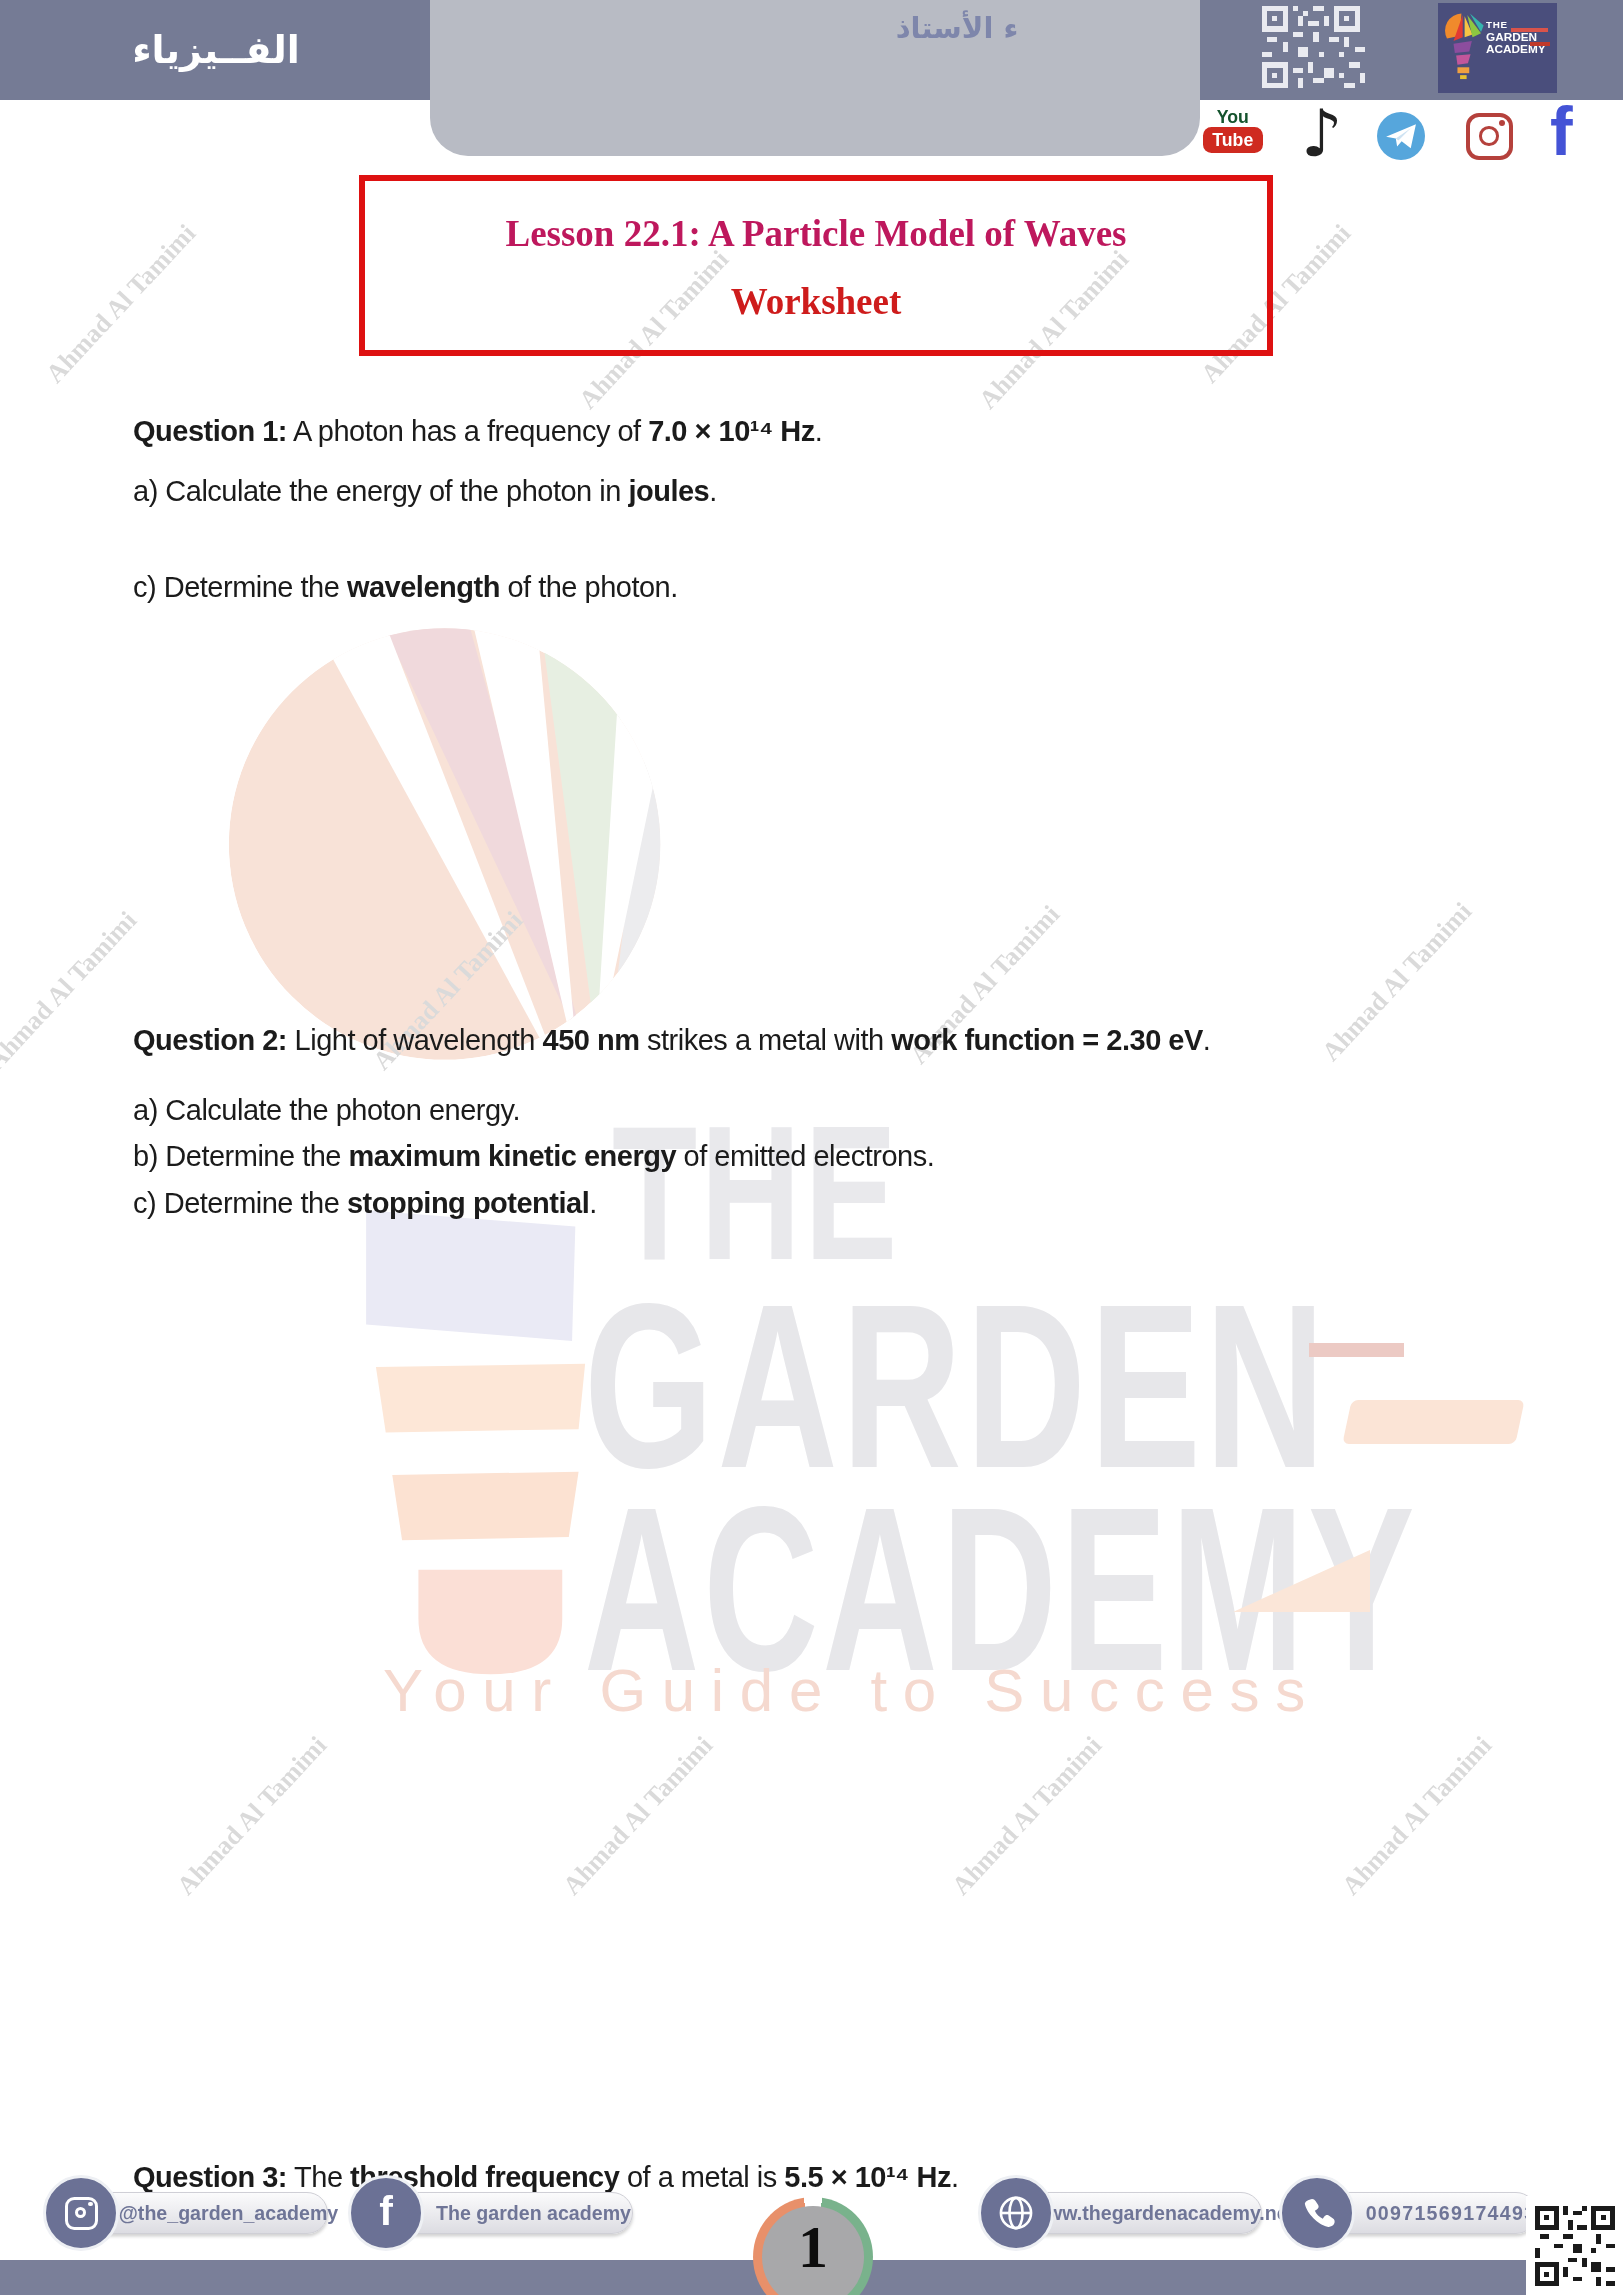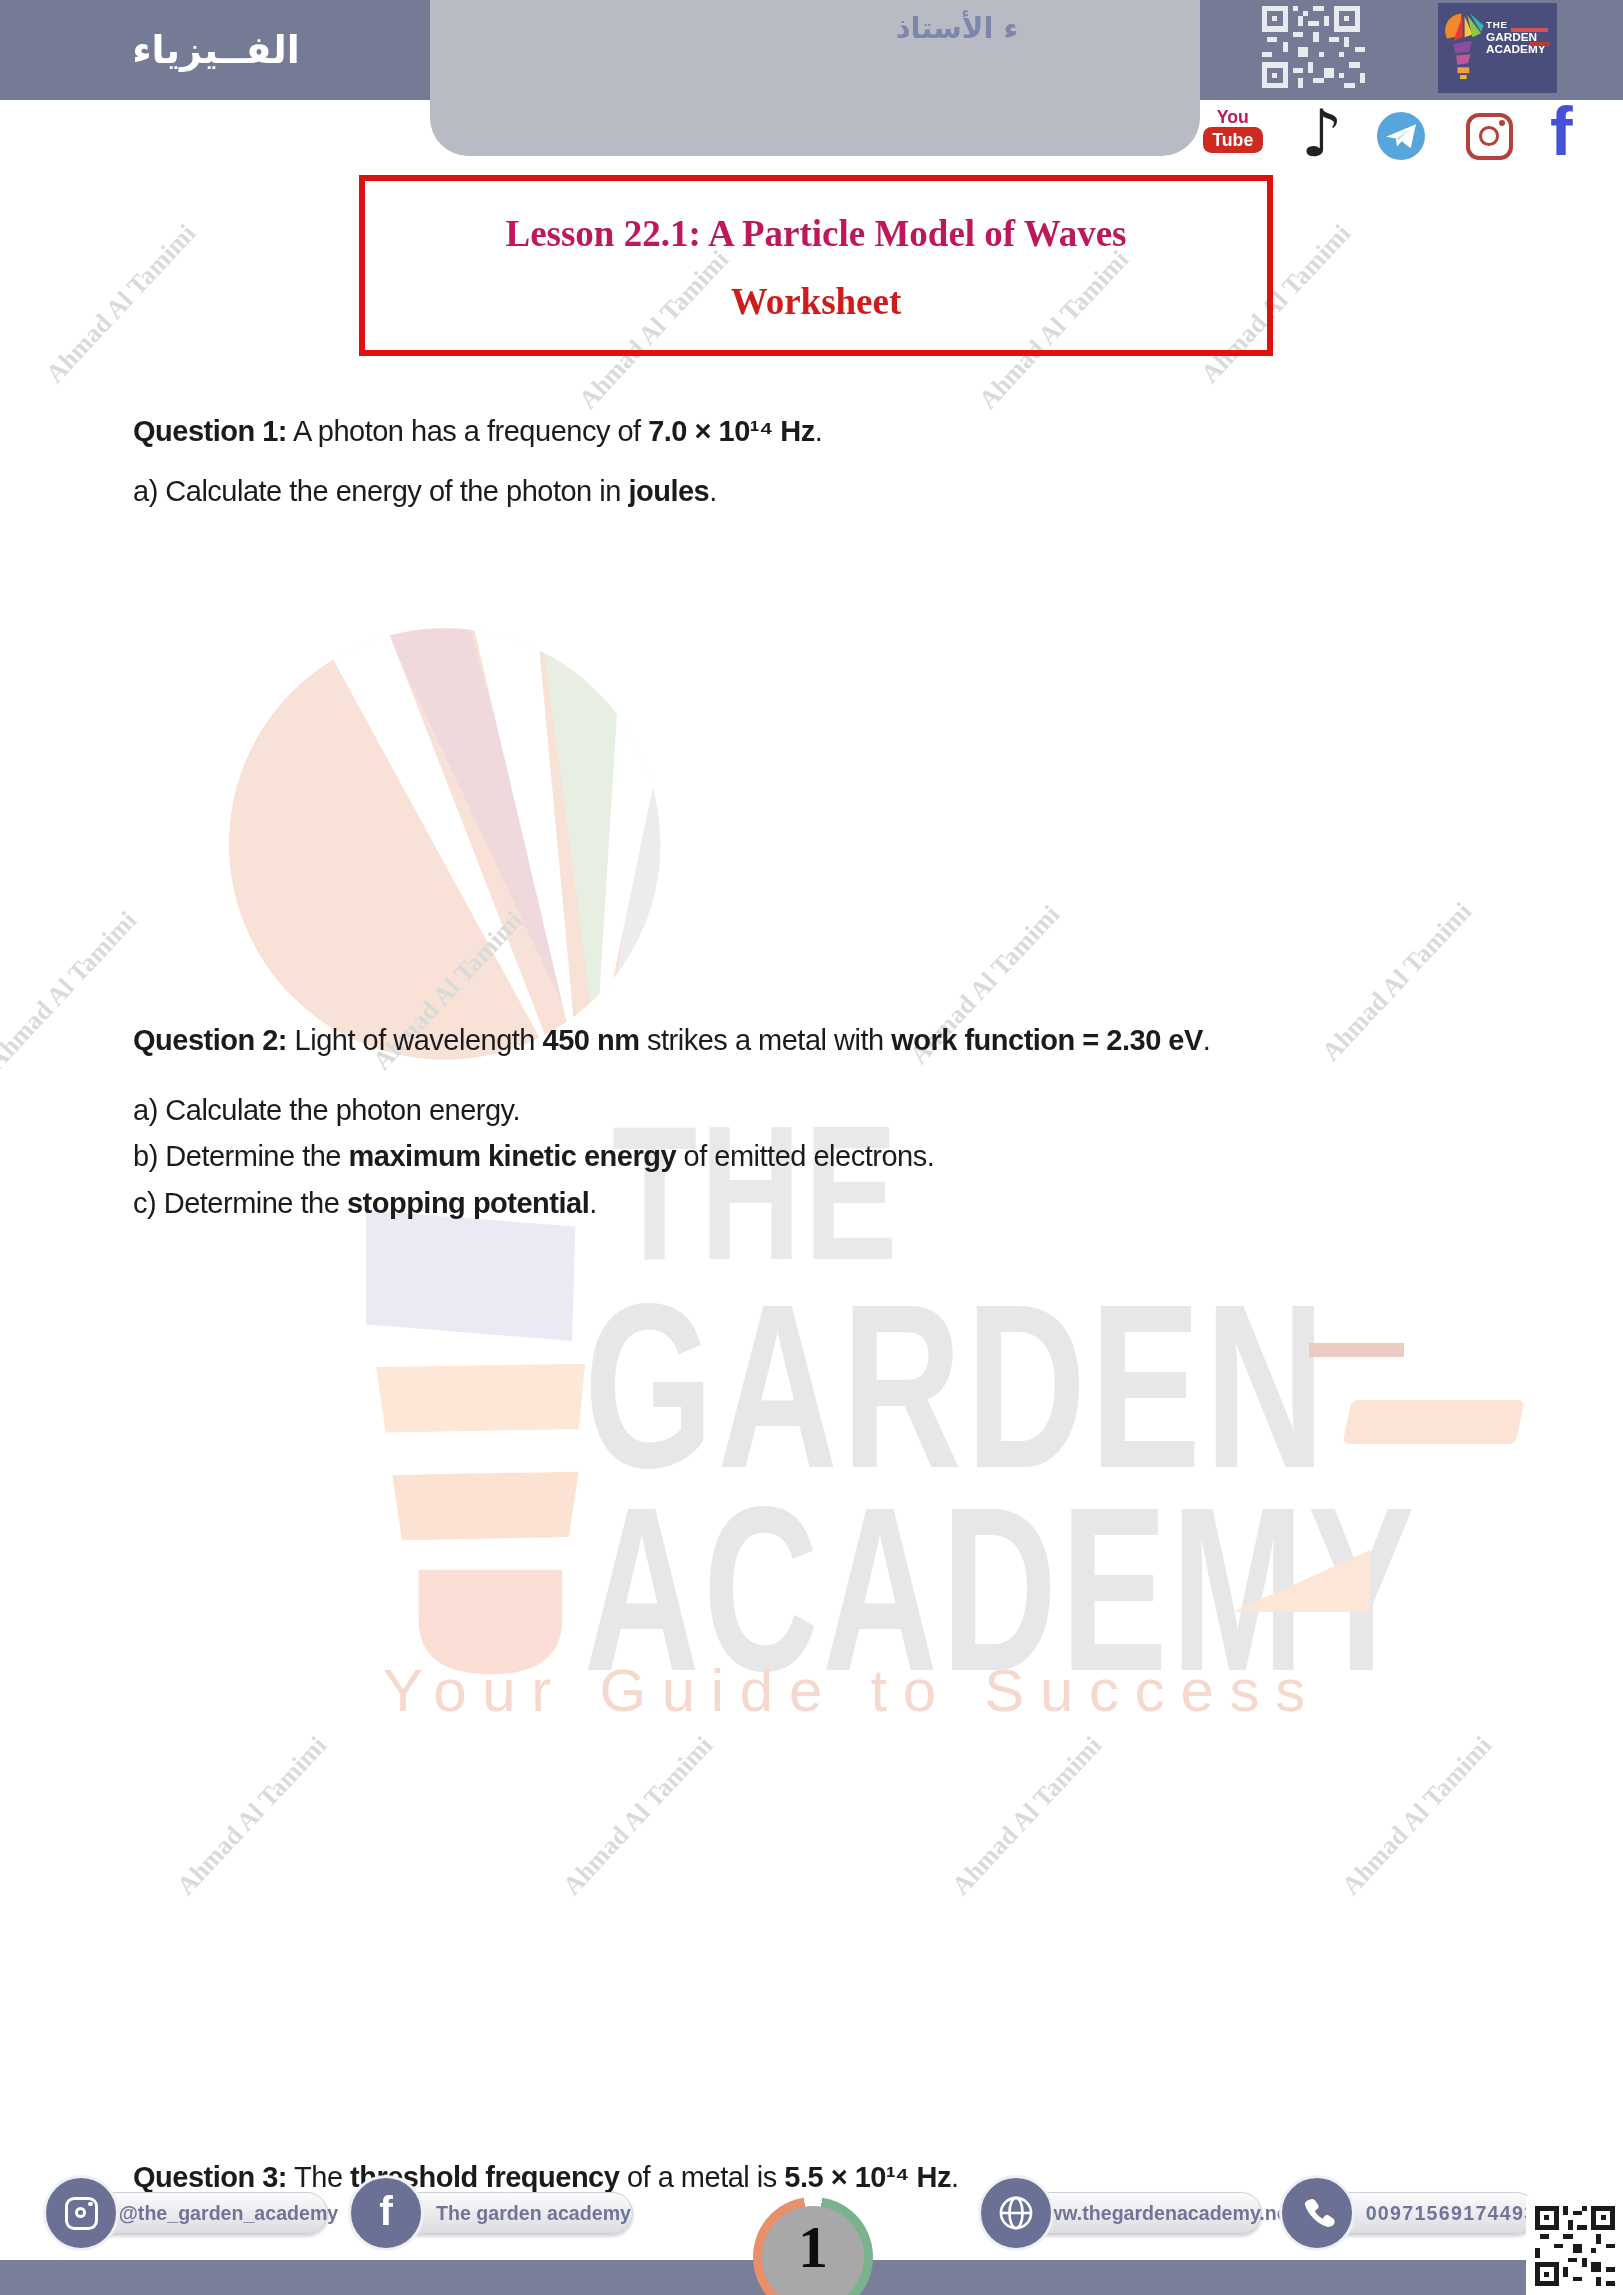--- a/index.html
+++ b/index.html
@@ -20,21 +20,21 @@
   .logo-bulb{position:absolute;left:5.2px;top:7.9px;}
   .logo-text{position:absolute;left:48px;top:17px;color:#fff;font-weight:bold;line-height:1.05;}
   .logo-the{font-size:9.8px;letter-spacing:0.7px;}
   .logo-garden{font-size:11.8px;letter-spacing:0;}
   .logo-academy{font-size:11.8px;letter-spacing:0;}
   .logo-dash1{position:absolute;left:73px;top:25px;width:37px;height:3.3px;background:#d9534a;}
   .logo-dash2{position:absolute;left:92px;top:39px;width:19.6px;height:3.3px;background:#c0392b;}
   
   .social-row{position:absolute;left:1191px;top:101px;width:419px;height:79px;z-index:4;}
   .yt{position:absolute;left:11.8px;top:6.5px;width:60px;text-align:center;}
-  .yt-you{color:#be185d;font-size:17.7px;font-weight:bold;line-height:18.3px;}
+  .yt-you{color:#14532d;font-size:17.7px;font-weight:bold;line-height:18.3px;}
   .yt-tube{background:#cf2a20;color:#fff;border-radius:8.5px;font-size:17.7px;font-weight:bold;line-height:26px;margin-top:1.3px;}
   .tiktok{position:absolute;left:110px;top:-5.2px;font-family:"DejaVu Sans",sans-serif;font-size:65px;color:#222;font-weight:bold;}
   .tg{position:absolute;left:186px;top:10.5px;}
   .ig{position:absolute;left:275px;top:11.8px;width:47px;height:47px;border:4.6px solid #b5413c;border-radius:13px;box-sizing:border-box;}
   .ig-circle{position:absolute;left:9.2px;top:9.2px;width:19.6px;height:19.6px;border:3.9px solid #b5413c;border-radius:50%;box-sizing:border-box;}
   .ig-dot{position:absolute;right:3.9px;top:3.3px;width:5.9px;height:5.9px;border-radius:50%;background:#b5413c;}
   .fb{position:absolute;left:359px;top:-9.2px;font-size:68px;font-weight:bold;color:#4453d6;}
   
   .title-box{position:absolute;left:359px;top:175px;width:914px;height:181px;box-sizing:border-box;
         border:6.5px solid #de1111;z-index:2;display:flex;flex-direction:column;align-items:center;}
@@ -225,20 +225,21 @@
     <div class="fb">f</div>
   </div>
 
   <div class="title-box">
     <div class="title-line1">Lesson 22.1: A Particle Model of Waves</div>
     <div class="title-line2">Worksheet</div>
   </div>
 
   <div class="tline q1h"><span class="b">Question 1:</span><span> A photon has a frequency of </span><span class="b">7.0 × 10¹⁴ Hz</span><span>.</span></div>
   <div class="tline q1a"><span>a) Calculate the energy of the photon in </span><span class="b">joules</span><span>.</span></div>
+  <div class="tline q1c"><span>c) Determine the </span><span class="b">wavelength</span><span> of the photon.</span></div>
 
   <div class="tline q2h"><span class="b">Question 2:</span><span> Light of wavelength </span><span class="b">450 nm</span><span> strikes a metal with </span><span class="b">work function = 2.30 eV</span><span>.</span></div>
   <div class="tline q2a"><span>a) Calculate the photon energy.</span></div>
   <div class="tline q2b"><span>b) Determine the </span><span class="b">maximum kinetic energy</span><span> of emitted electrons.</span></div>
   <div class="tline q2c"><span>c) Determine the </span><span class="b">stopping potential</span><span>.</span></div>
 
   <div class="tline q3h"><span class="b">Question 3:</span><span> The </span><span class="b">threshold frequency</span><span> of a metal is </span><span class="b">5.5 × 10¹⁴ Hz</span><span>.</span></div>
 
   <div class="ftr-band"></div>
 

